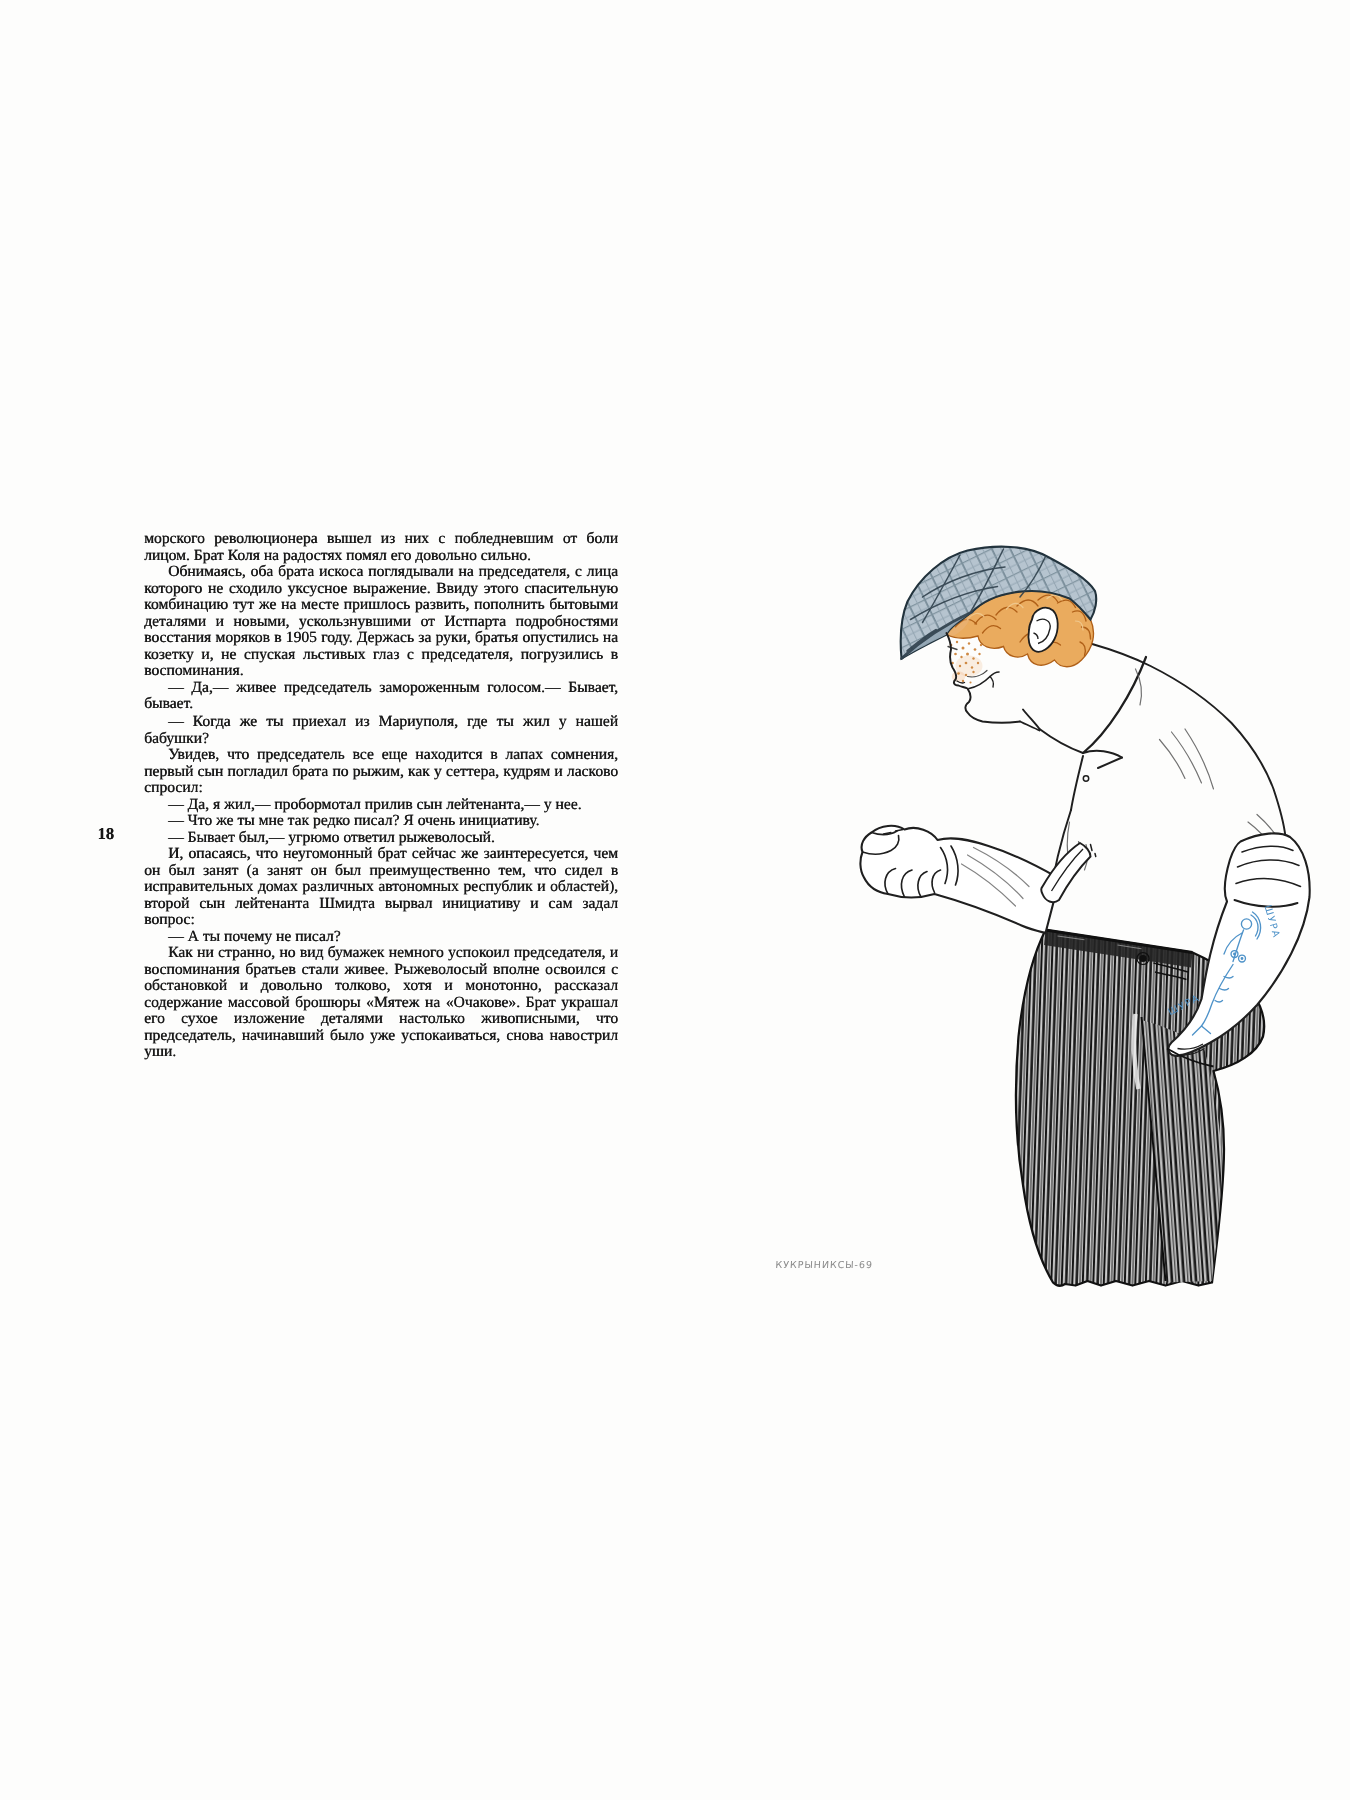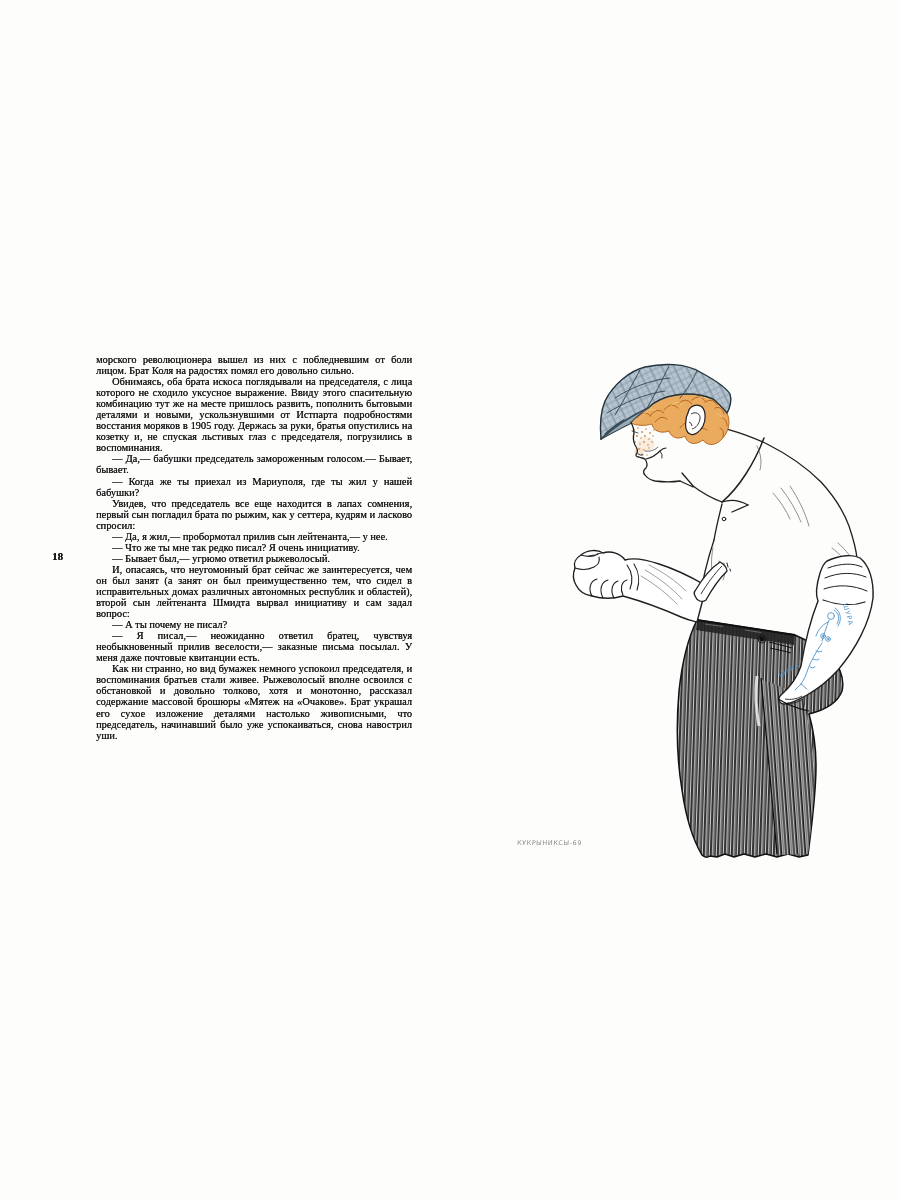--- a/index.html
+++ b/index.html
@@ -13,21 +13,21 @@
   .text-column{
     position:absolute;left:96px;top:354px;width:316px;
     font-size:10.4px;line-height:11.05px;color:#1a1a1a;
     text-align:justify;
     text-shadow:0.25px 0 0 #1a1a1a;
     hyphens:auto;-webkit-hyphens:auto;
   }
   .text-column p{margin:0;text-indent:16px;}
   .text-column p.cont{text-indent:0;}
   .page-number{
-    position:absolute;left:52px;top:550px;
+    position:absolute;left:65px;top:550px;
     font-size:11px;font-weight:bold;color:#161616;
     text-shadow:0.2px 0 0 #161616;
   }
   
   .figure-wrap{position:absolute;left:545px;top:358px;width:340px;height:500px;}
   .artist-signature{
     position:absolute;left:517px;top:839px;
     font-family:"DejaVu Sans", sans-serif;
     font-size:6.4px;letter-spacing:0.6px;color:#8b8b8b;
     transform:skewX(-3deg);
@@ -35,29 +35,28 @@
   }
 </style>
 </head>
 <body>
 
 <div class="spread">
 
   <div class="text-column">
     <p class="cont">морского революционера вышел из них с побледневшим от боли лицом. Брат Коля на радостях помял его довольно сильно.</p>
     <p>Обнимаясь, оба брата искоса поглядывали на председателя, с лица которого не сходило уксусное выражение. Ввиду этого спасительную комбинацию тут же на месте пришлось развить, пополнить бытовыми деталями и новыми, ускользнувшими от Истпарта подробностями восстания моряков в 1905 году. Держась за руки, братья опустились на козетку и, не спуская льстивых глаз с председателя, погрузились в воспоминания.</p>
-    <p>— Да,— бабушки председатель замороженным голосом.— Бывает, бывает.</p>
+    <p>— Да,— живее председатель замороженным голосом.— Бывает, бывает.</p>
     <p>— Когда же ты приехал из Мариуполя, где ты жил у нашей бабушки?</p>
     <p>Увидев, что председатель все еще находится в лапах сомнения, первый сын погладил брата по рыжим, как у сеттера, кудрям и ласково спросил:</p>
     <p>— Да, я жил,— пробормотал прилив сын лейтенанта,— у нее.</p>
     <p>— Что же ты мне так редко писал? Я очень инициативу.</p>
     <p>— Бывает был,— угрюмо ответил рыжеволосый.</p>
     <p>И, опасаясь, что неугомонный брат сейчас же заинтересуется, чем он был занят (а занят он был преимущественно тем, что сидел в исправительных домах различных автономных республик и областей), второй сын лейтенанта Шмидта вырвал инициативу и сам задал вопрос:</p>
     <p>— А ты почему не писал?</p>
-    <p>— Я писал,— неожиданно ответил братец, чувствуя необыкновенный прилив веселости,— заказные письма посылал. У меня даже почтовые квитанции есть.</p>
     <p>Как ни странно, но вид бумажек немного успокоил председателя, и воспоминания братьев стали живее. Рыжеволосый вполне освоился с обстановкой и довольно толково, хотя и монотонно, рассказал содержание массовой брошюры «Мятеж на «Очакове». Брат украшал его сухое изложение деталями настолько живописными, что председатель, начинавший было уже успокаиваться, снова навострил уши.</p>
   </div>
 
   <div class="page-number">18</div>
 
   <div class="figure-wrap">
     <svg viewBox="0 0 340 500" width="340" height="500">
       <defs>
         <pattern id="stripesA" width="7" height="18" patternUnits="userSpaceOnUse" patternTransform="rotate(2)">
           <rect width="7" height="18" fill="#cfcfcf"></rect>

